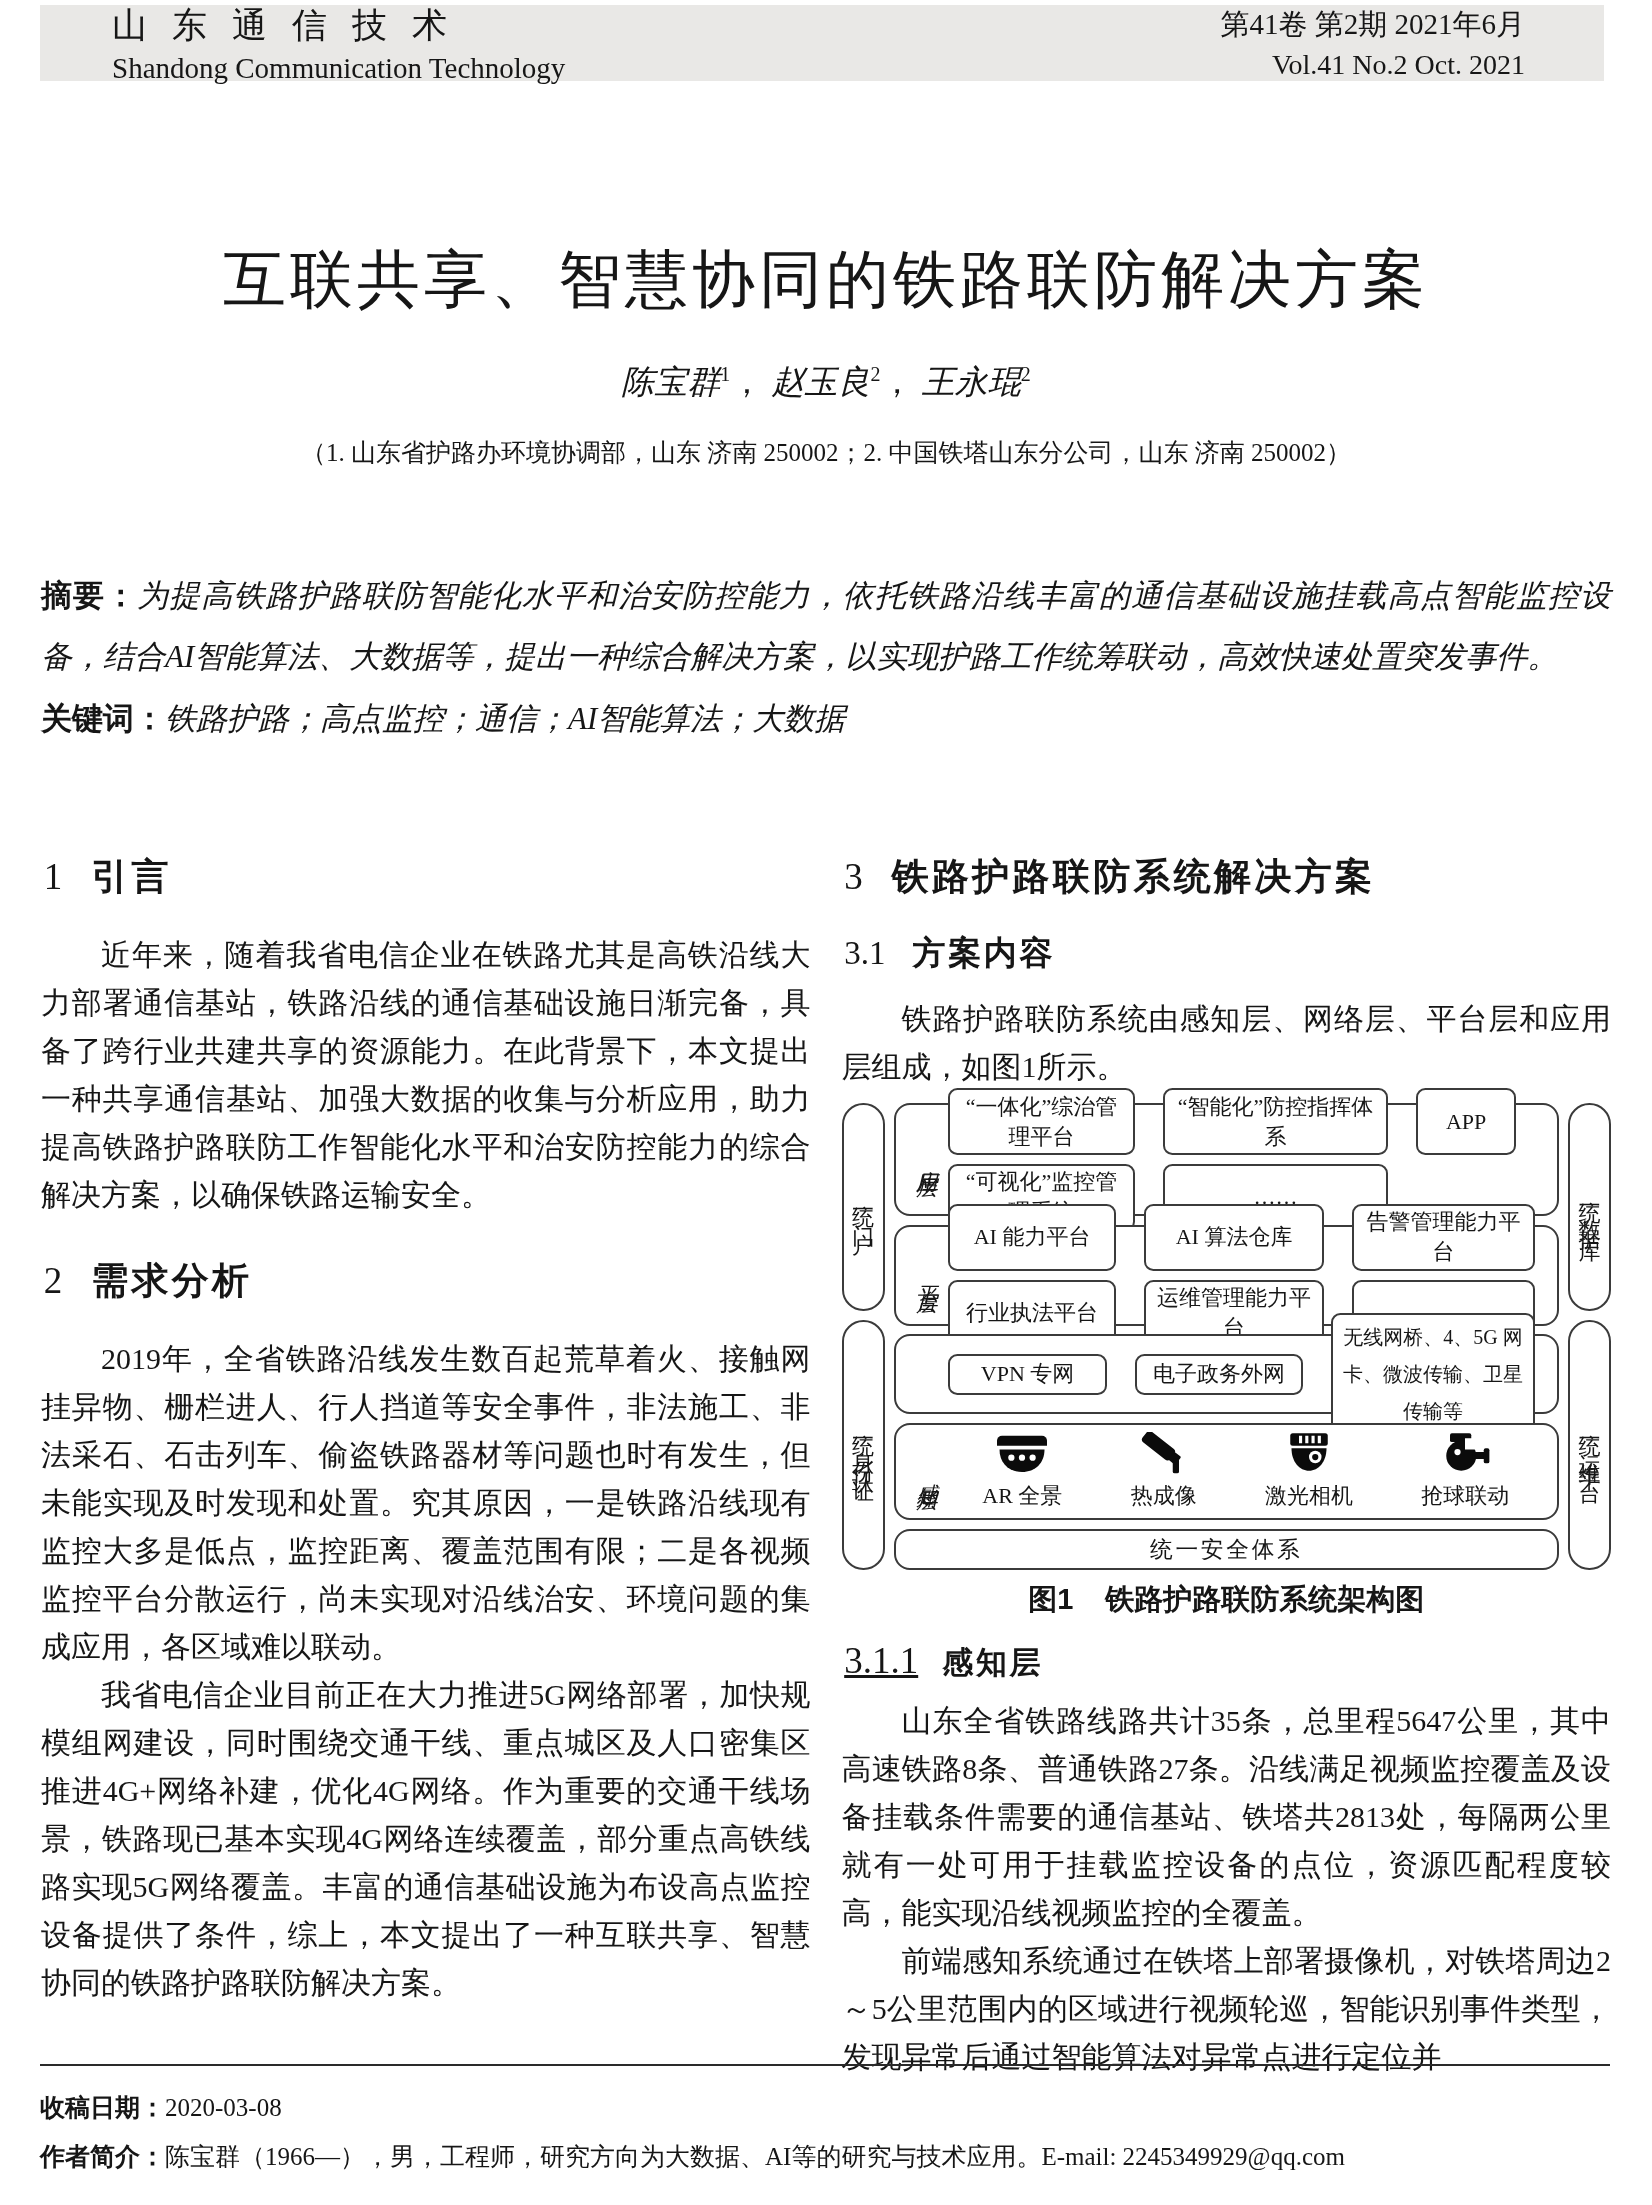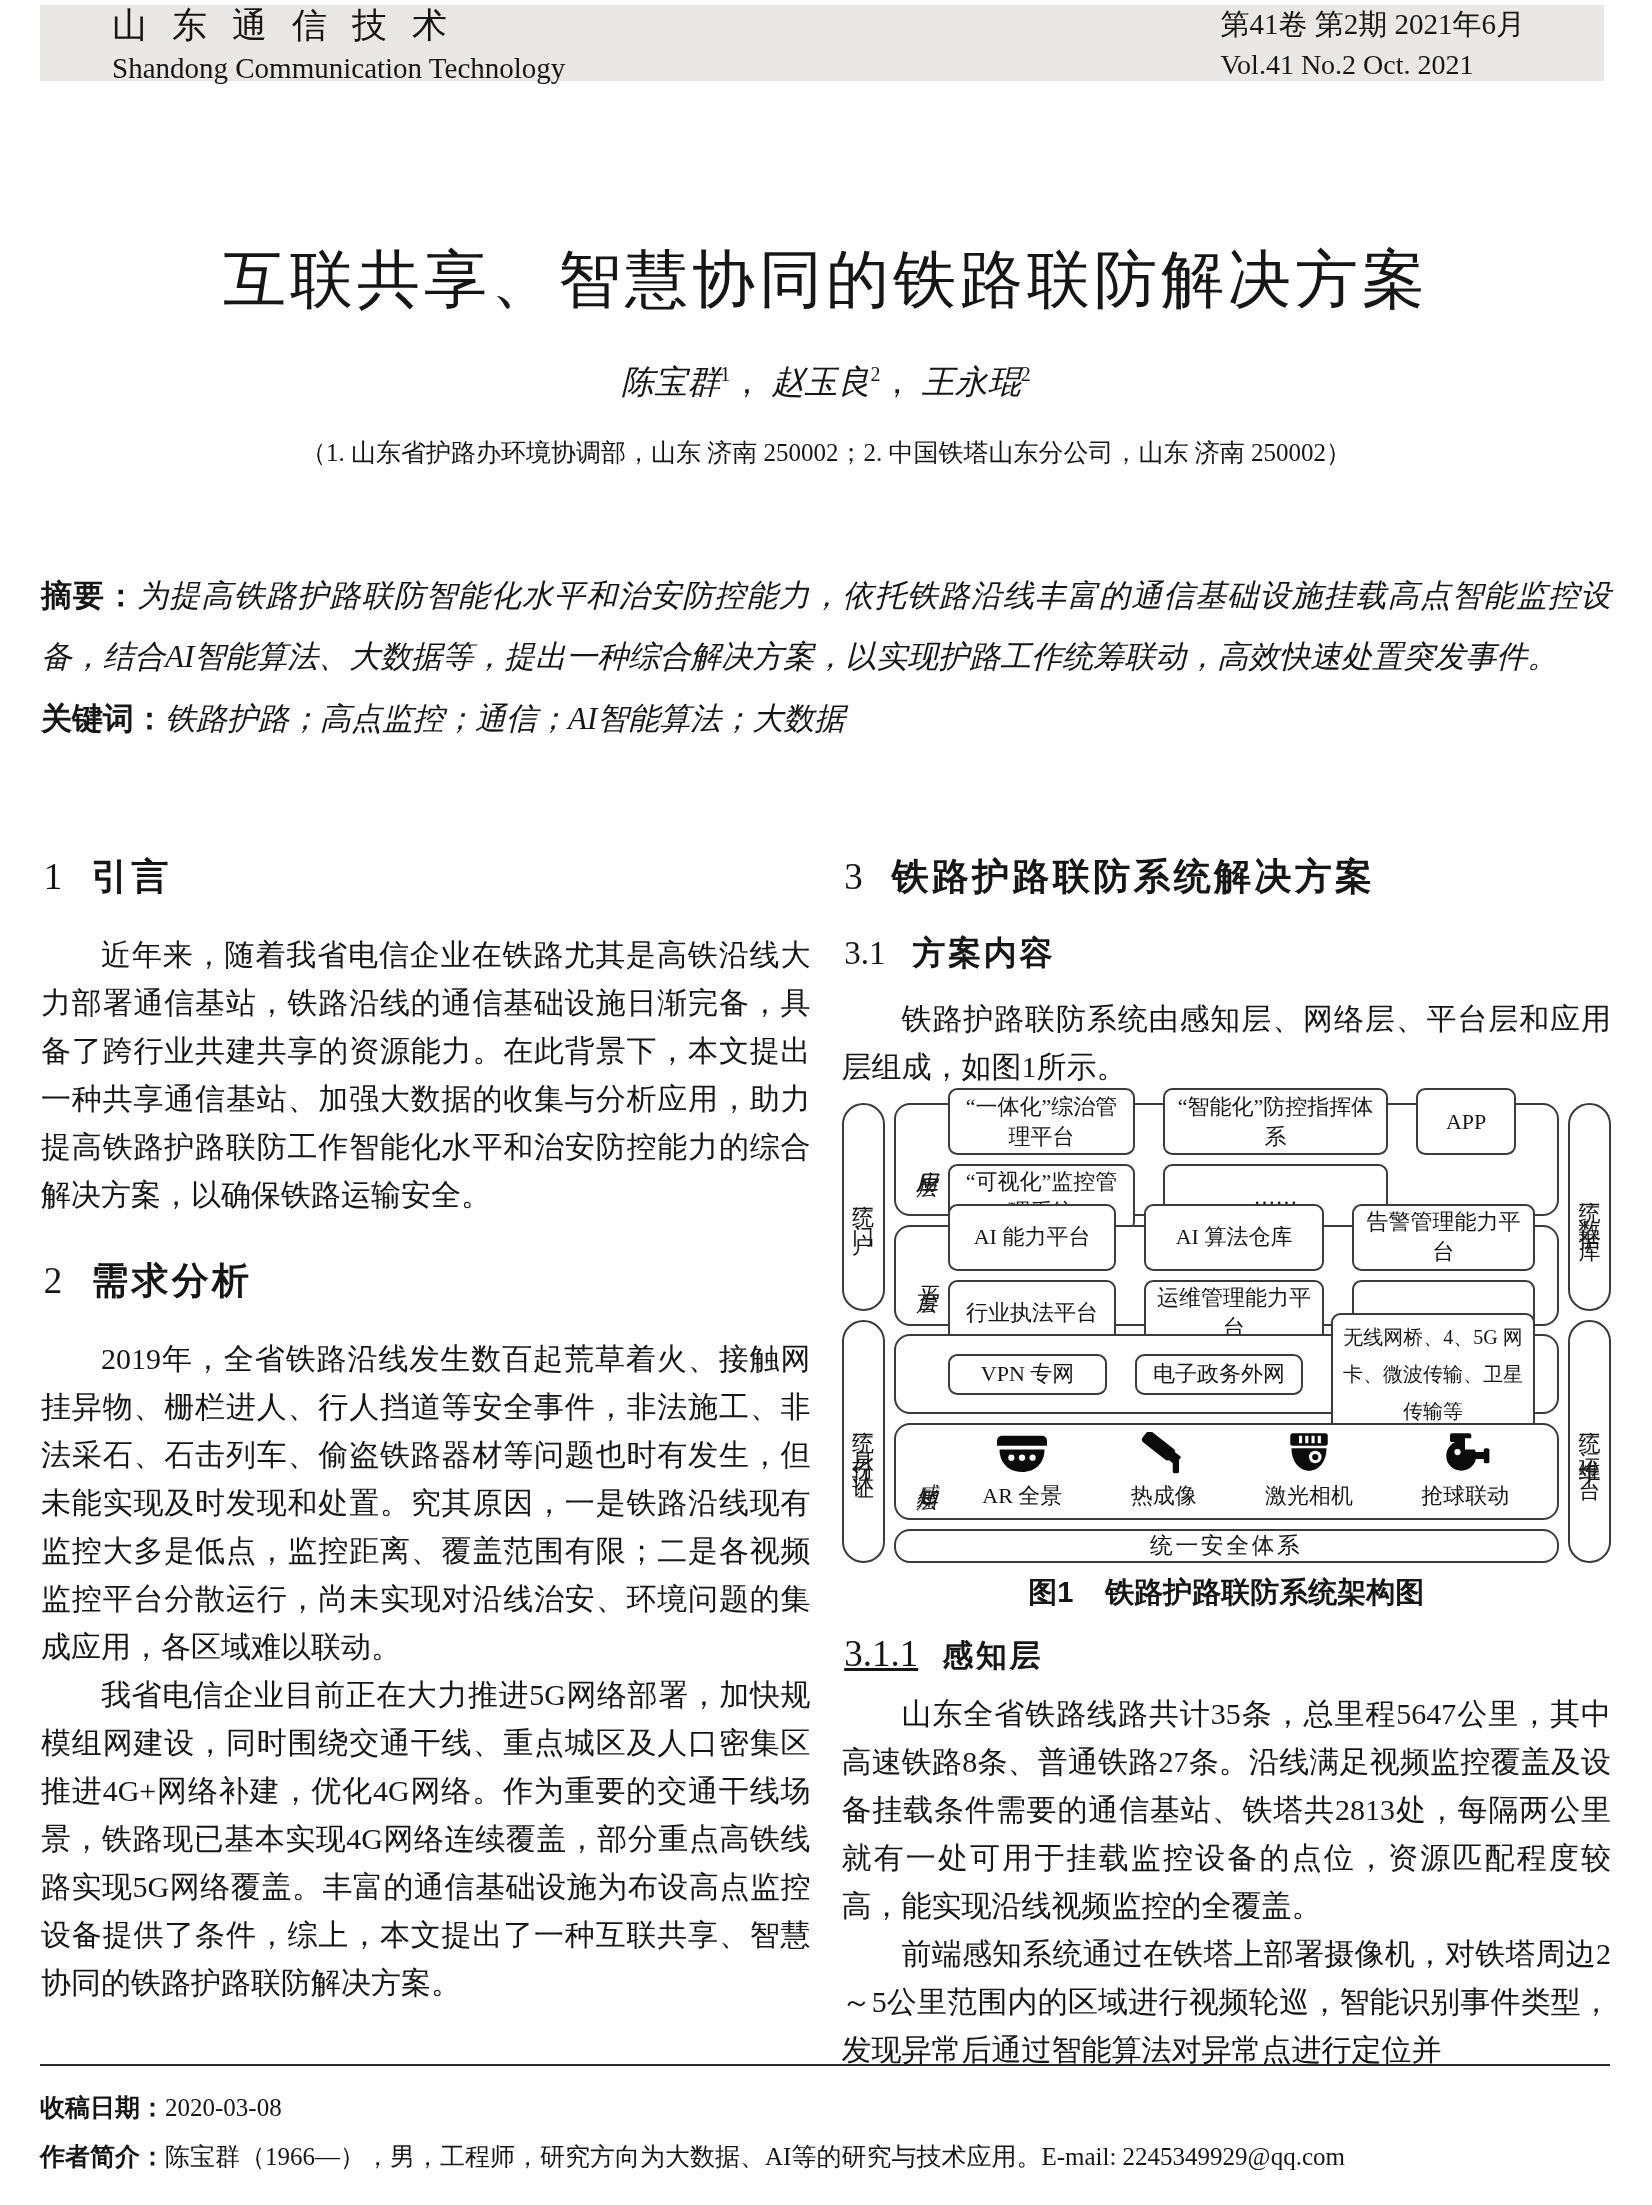--- a/index.html
+++ b/index.html
@@ -5,21 +5,21 @@
   html,body{margin:0;padding:0;background:#b9b9b9;}
   .page{position:relative;width:1652px;height:2205px;background:#ffffff;overflow:hidden;
         font-family:"Liberation Serif","DejaVu Serif",serif;color:#161616;}
 
   
   .journal-bar{position:absolute;left:40px;top:5.3px;width:1564px;height:76px;background:#e9e8e6;
                display:flex;justify-content:space-between;align-items:center;
                padding:0 79px 0 72px;box-sizing:border-box;}
   .jb-left .cn{font-size:35px;letter-spacing:25px;white-space:nowrap;}
   .jb-left .en{font-size:29px;margin-top:2.7px;white-space:nowrap;}
-  .jb-right{}
+  .jb-right{text-align:right;}
   .jb-right .l1{font-size:29px;white-space:nowrap;}
   .jb-right .l2{font-size:28px;margin-top:4px;white-space:nowrap;}
 
   
   .paper-title{position:absolute;top:237px;left:0;width:100%;text-align:center;
                font-size:63px;letter-spacing:4px;}
   .authors{position:absolute;top:360px;left:0;width:100%;text-align:center;
            font-size:33px;font-style:italic;}
   .authors sup{font-size:20px;font-style:normal;}
   .authors .sep{font-style:normal;}
@@ -71,21 +71,21 @@
   .lgrid.plat{grid-template-columns:168px 180px 183px;}
   .lgrid.net{grid-template-columns:159px 168px 204px;align-items:center;}
   .fbox{border:2px solid #3b3b3b;border-radius:9.3px;display:flex;align-items:center;
         justify-content:center;text-align:center;font-size:22px;min-height:41px;
         padding:1.3px 8px;box-sizing:border-box;background:#fff;}
   .fbox.tall{font-size:20px;line-height:37px;padding:4px 5.3px;min-height:64px;}
   .layer.app{height:113px;}
   .layer.plat{height:101px;}
   .layer.net{height:80px;}
   .layer.sense{height:97px;}
-  .layer.sec{height:34px;justify-content:center;padding:4px 13.3px;}
+  .layer.sec{height:41px;justify-content:center;padding:4px 13.3px;}
   .layer.sec span{font-size:22.7px;letter-spacing:2.7px;}
 
   .devices{flex:1;display:flex;justify-content:space-around;align-items:center;}
   .device{display:flex;flex-direction:column;align-items:center;gap:4px;}
   .device svg{height:45px;width:auto;}
   .device .dlabel{font-size:22px;white-space:nowrap;}
 
   .fig-cap{text-align:center;font-family:"Liberation Sans",sans-serif;font-weight:700;
            font-size:29px;margin:10.7px 0 18.7px;}
   .fig-cap .cl{margin-right:24px;}

